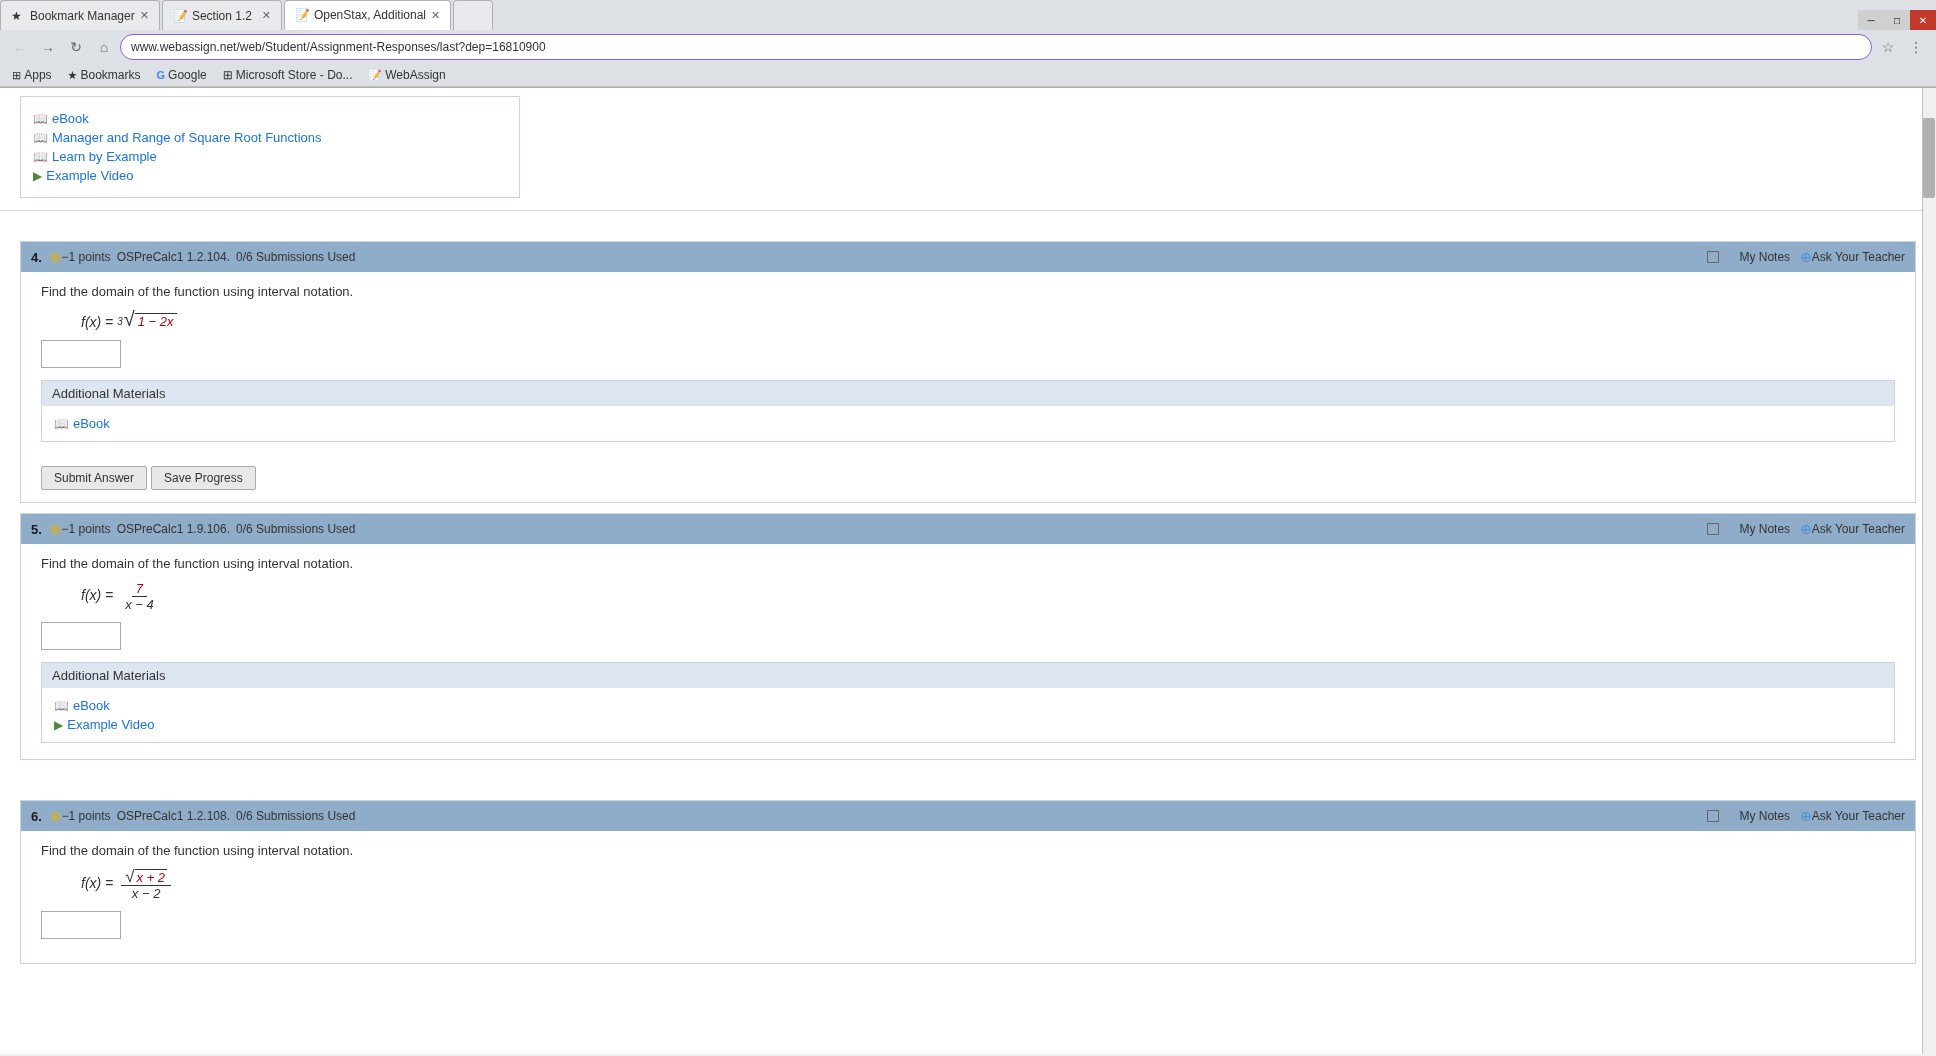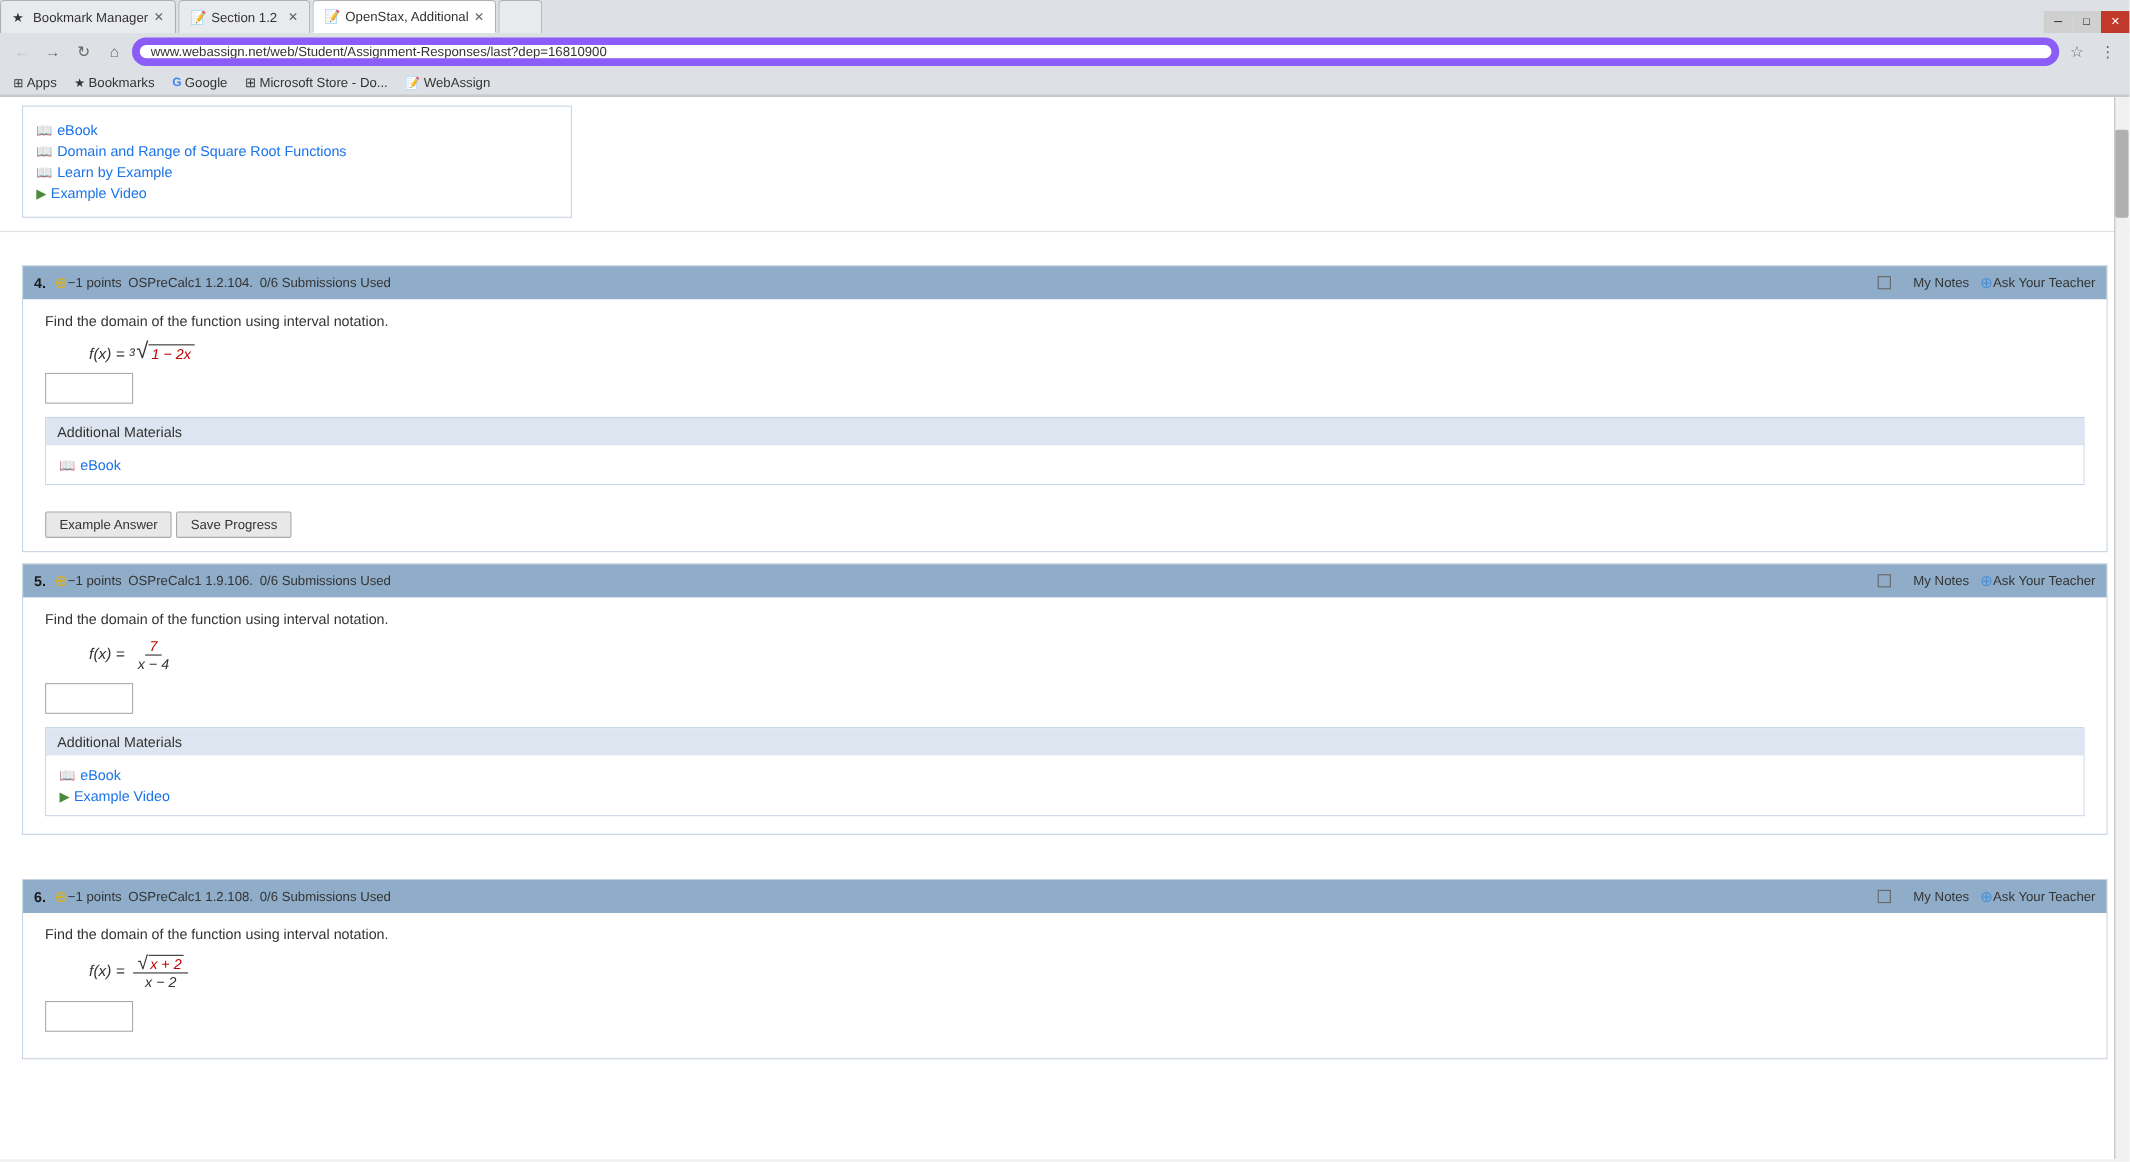--- a/index.html
+++ b/index.html
@@ -67,21 +67,21 @@
       align-items: center;
       justify-content: center;
       color: #666;
       font-size: 14px;
       border-radius: 50%;
     }
     .nav-btn.disabled { color: #bbb; cursor: default; }
     .address-bar {
       flex: 1;
       height: 26px;
-      border: 7px solid #8b5cf6;
+      border: 1px solid #8b5cf6;
       border-radius: 13px;
       padding: 0 10px;
       font-size: 12px;
       background: #fff;
       color: #333;
     }
     .star-btn {
       width: 24px;
       height: 24px;
       border: none;
@@ -405,21 +405,21 @@
       <ul class="resource-list">
         <li>
           <a class="resource-link">
             <span class="res-icon-book">📖</span>
             <span>eBook</span>
           </a>
         </li>
         <li>
           <a class="resource-link">
             <span class="res-icon-book">📖</span>
-            <span>Domain and Range of Square Root Functions</span>
+            <span>Manager and Range of Square Root Functions</span>
           </a>
         </li>
         <li>
           <a class="resource-link">
             <span class="res-icon-book">📖</span>
             <span>Learn by Example</span>
           </a>
         </li>
         <li>
           <a class="resource-link">
@@ -467,21 +467,21 @@
           <div class="resource-row">
             <span class="res-icon-book">📖</span>
             <a class="resource-link">
               <span>eBook</span>
             </a>
           </div>
         </div>
       </div>
     </div>
     <div class="submit-row">
-      <button class="submit-btn">Example Answer</button>
+      <button class="submit-btn">Submit Answer</button>
       <button class="submit-btn">Save Progress</button>
     </div>
   </div>
 
   <div class="problem-container">
     <div class="problem-header">
       <span class="problem-number">5.</span>
       <span class="points-icon">⊕</span>
       <span class="points-text">−1 points</span>
       <span class="problem-code">OSPreCalc1 1.9.106.</span>

